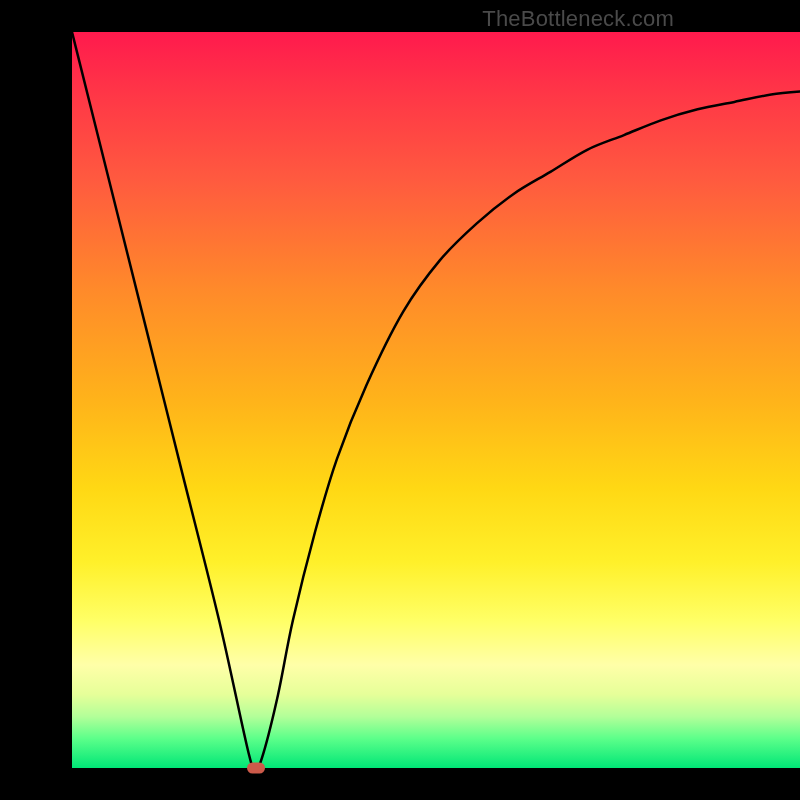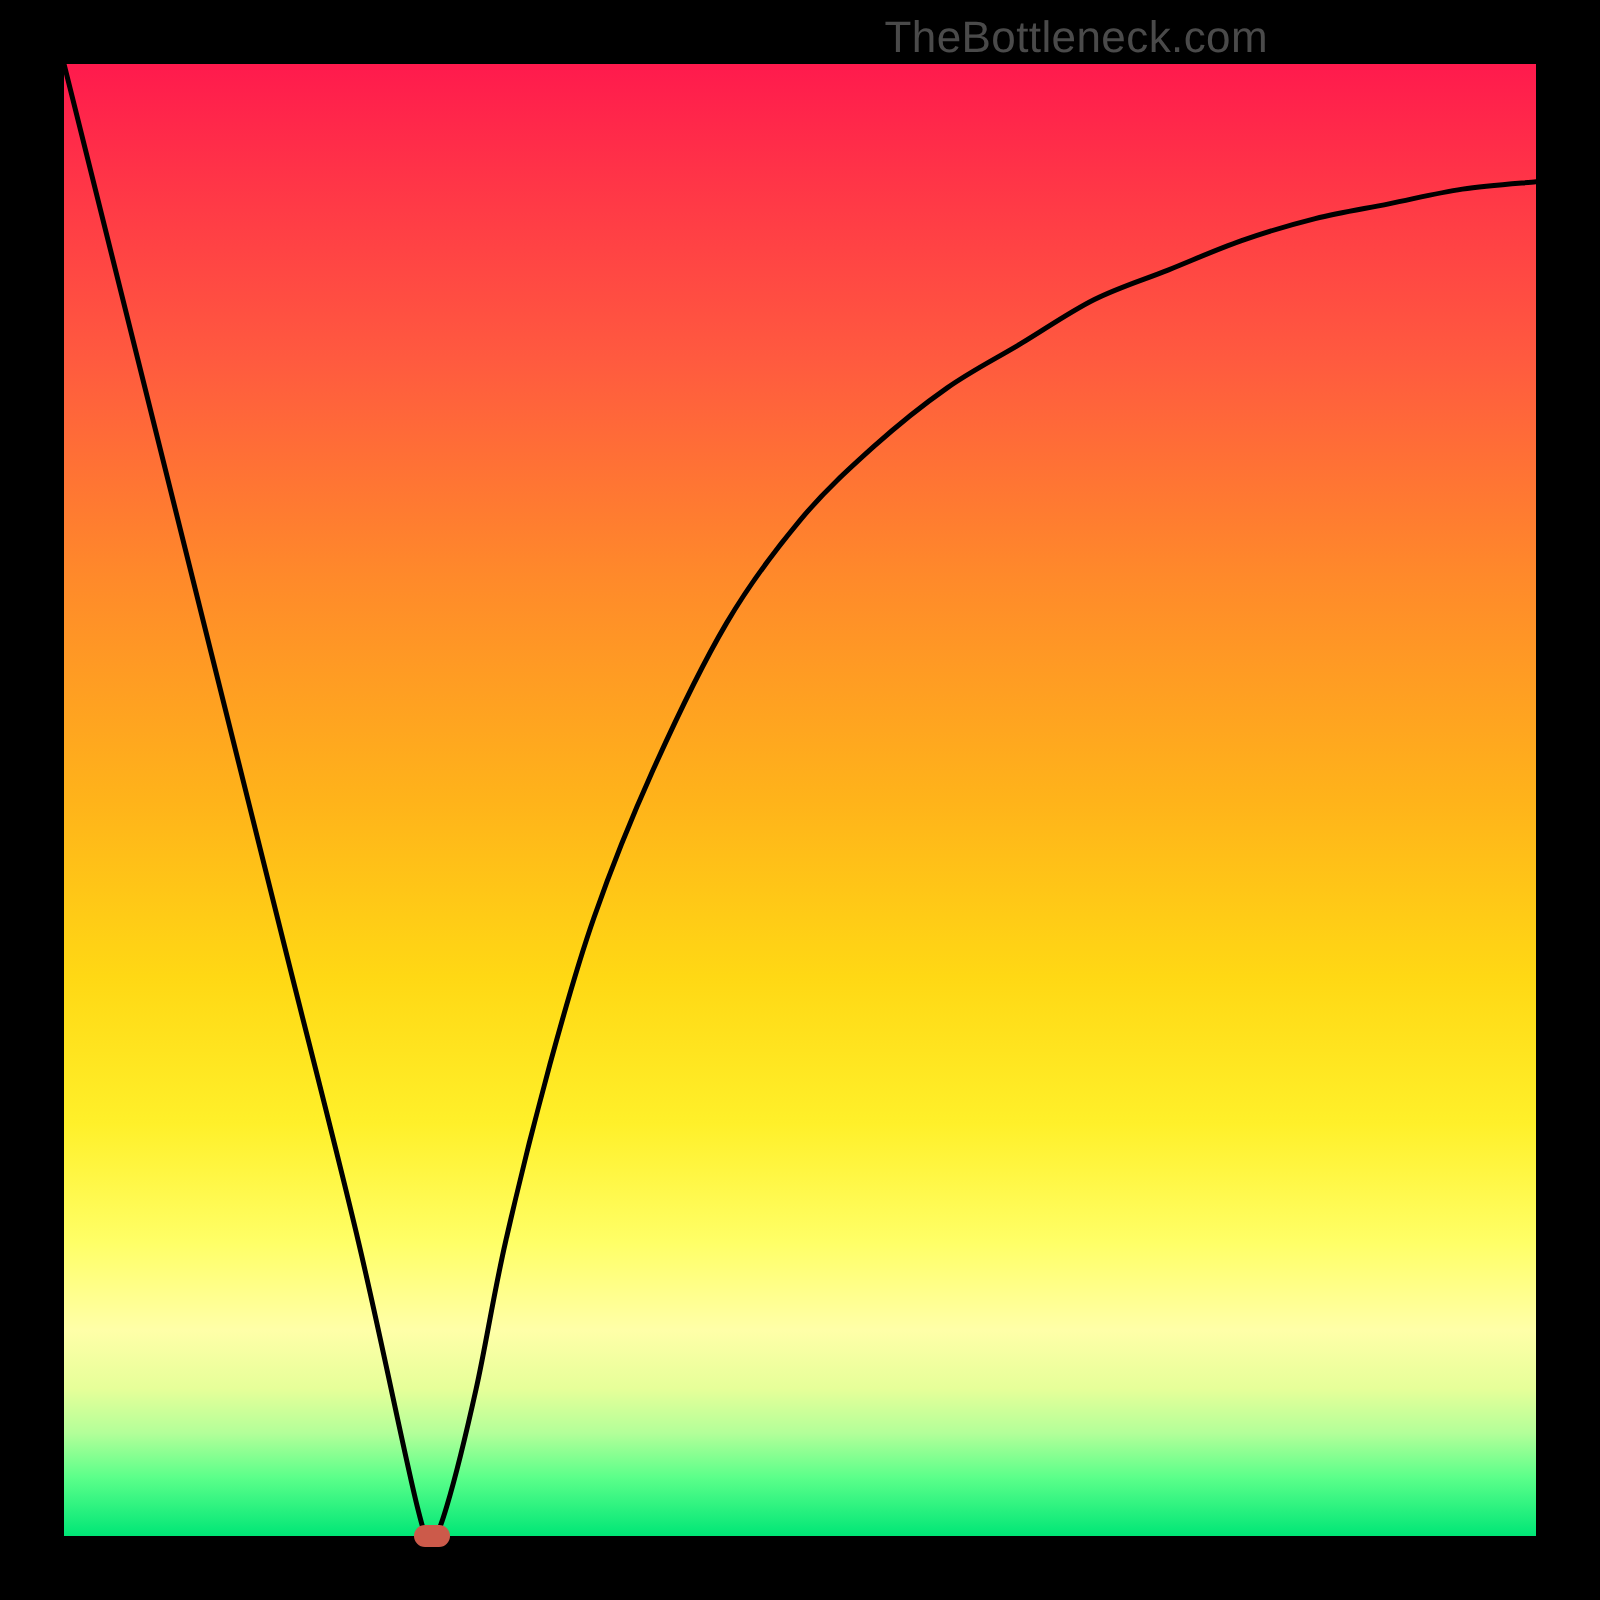--- a/index.html
+++ b/index.html
@@ -9,20 +9,21 @@
     height: 800px;
     overflow: hidden;
     background: #000;
     font-family: Arial, Helvetica, sans-serif;
   }
   .frame {
     position: relative;
     width: 644px;
     height: 800px;
     background: #000;
+    margin-left: 40px;
   }
   .plot-area {
     position: absolute;
     left: 32px;
     top: 32px;
     width: 736px;
     height: 736px;
     background: linear-gradient(to bottom,
       #ff1a4d 0%,
       #ff3547 8%,

